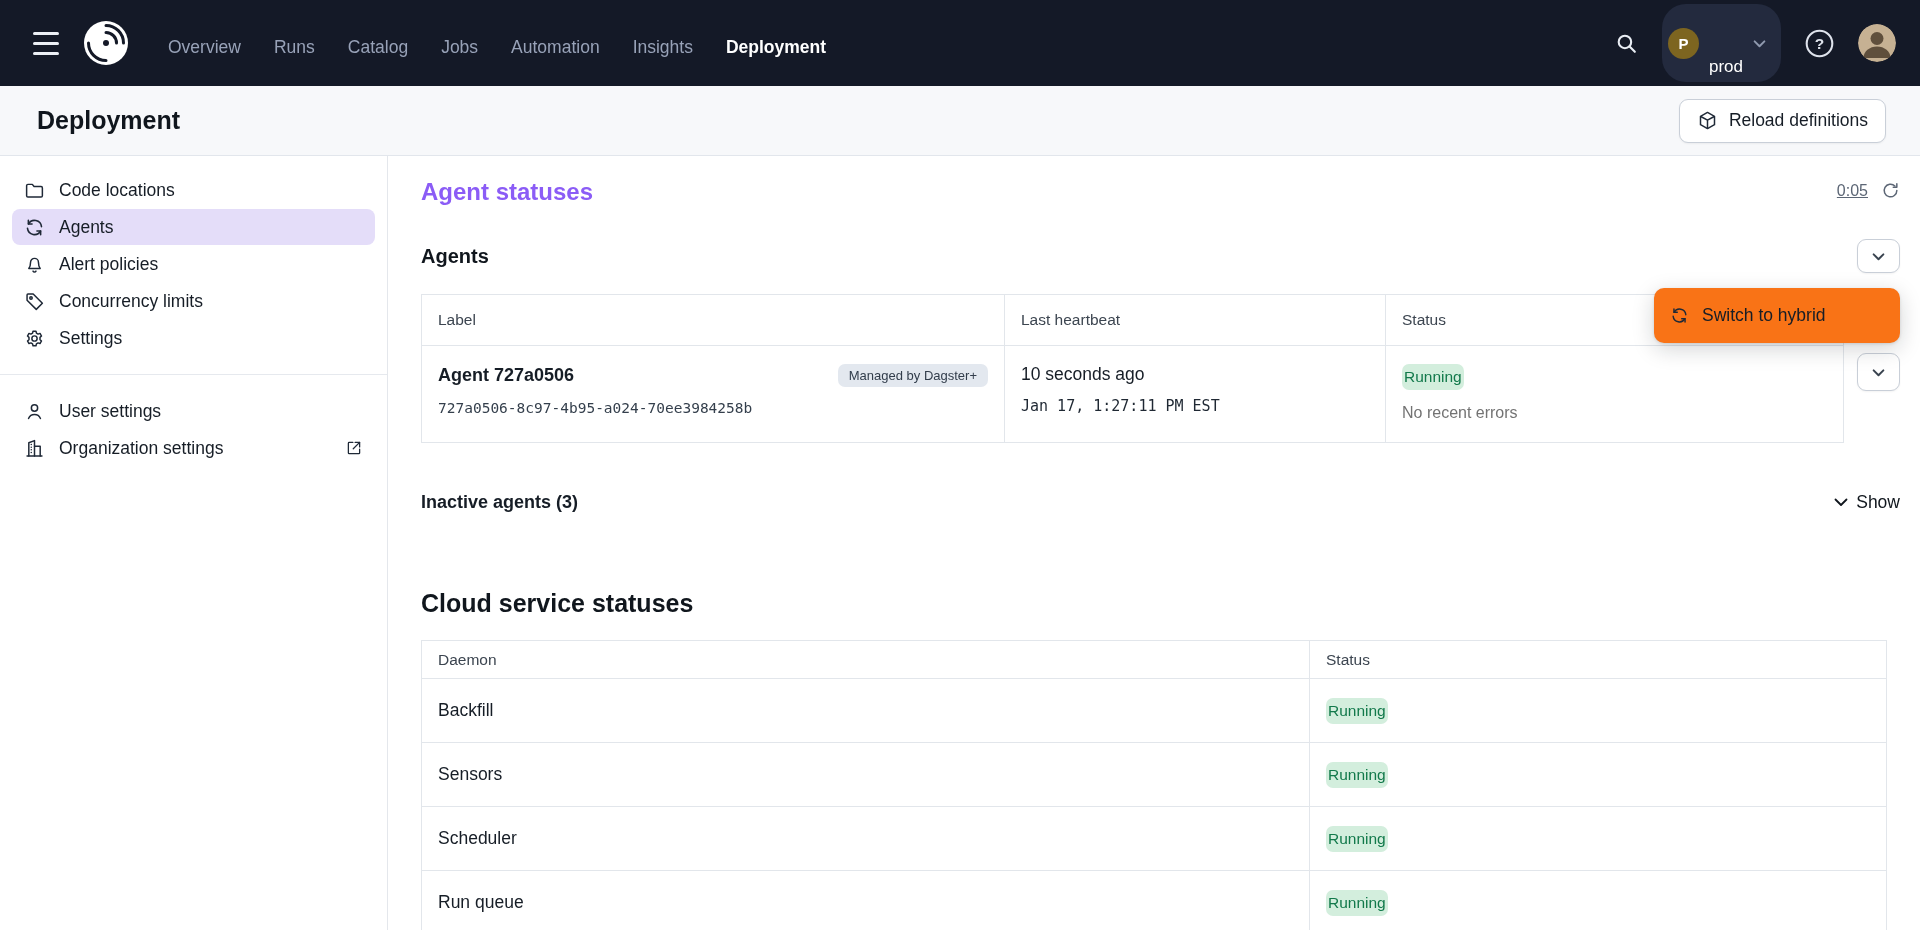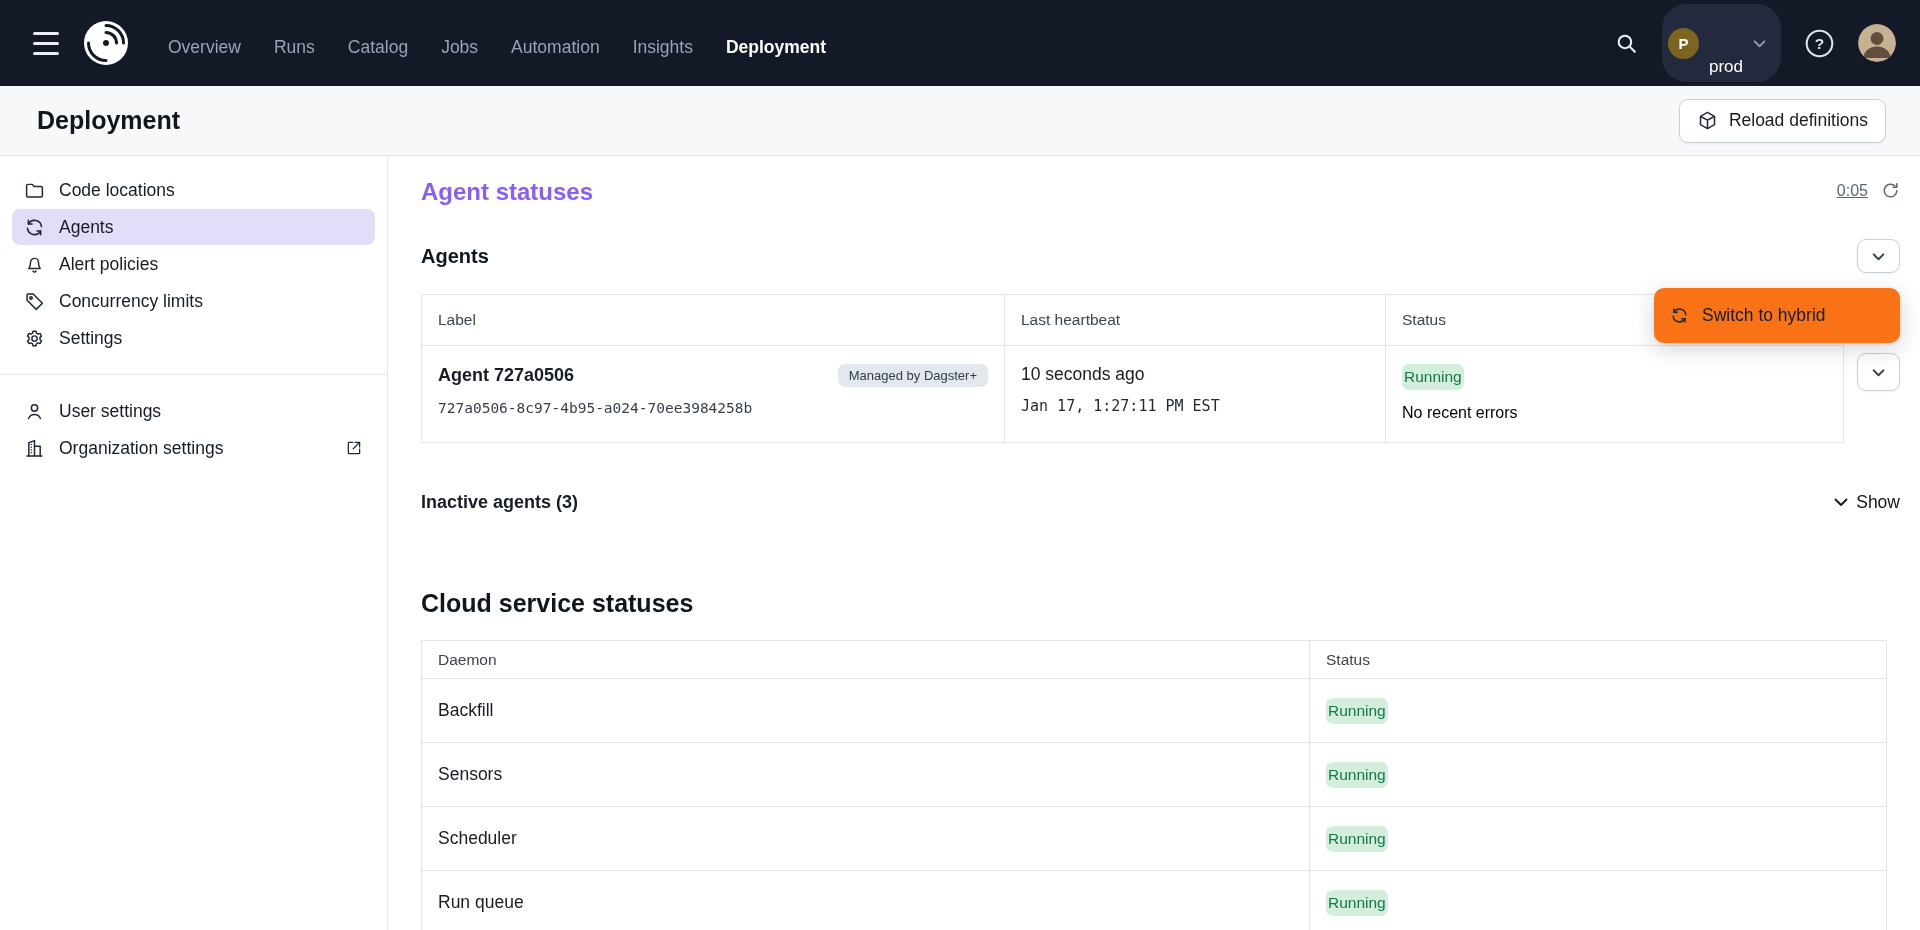--- a/index.html
+++ b/index.html
@@ -58,21 +58,21 @@
   .agents-table td { height:97px; }
 
   .agent-cell-top { display:flex; justify-content:space-between; align-items:center; }
   .agent-name { font-size:18px; font-weight:700; }
   .pill-badge { background:#e3e8ef; color:#323d4b; font-size:13px; padding:4px 11px; border-radius:7px; white-space:nowrap; }
   .mono { font-family:"DejaVu Sans Mono","Liberation Mono",monospace; }
   .agent-id { margin-top:13px; font-size:14.5px; color:#343f4c; }
   .hb-rel { font-size:17.5px; }
   .hb-time { margin-top:12px; font-size:15px; color:#1f2833; }
   .status-badge { display:inline-block; background:#d3eedd; color:#12794b; font-size:15.5px; padding:4px 2px; border-radius:7px; }
-  .status-note { margin-top:14px; font-size:16px; color:#000000; }
+  .status-note { margin-top:14px; font-size:16px; color:#737373; }
   .row-caret { position:absolute; top:59px; right:0; width:43px; height:38px; background:#fff; border:1px solid #c9cfd8; border-radius:9px; display:flex; align-items:center; justify-content:center; cursor:pointer; color:#39434f; box-shadow:0 1px 2px rgba(16,22,26,.05); }
 
   .inactive-row { margin-top:46px; height:26px; display:flex; align-items:center; justify-content:space-between; }
   .inactive-label { font-size:18px; font-weight:700; }
   .show-toggle { display:flex; align-items:center; gap:8px; font-size:17.5px; color:#10161d; background:none; border:none; cursor:pointer; }
 
   .cloud-title { margin-top:74px; font-size:25px; font-weight:700; color:#10161d; }
   .cloud-table { width:1465px; margin-top:22px; }
   .cloud-table th { height:38px; }
   .cloud-table td { height:64px; vertical-align:middle; padding:0 16px; }

